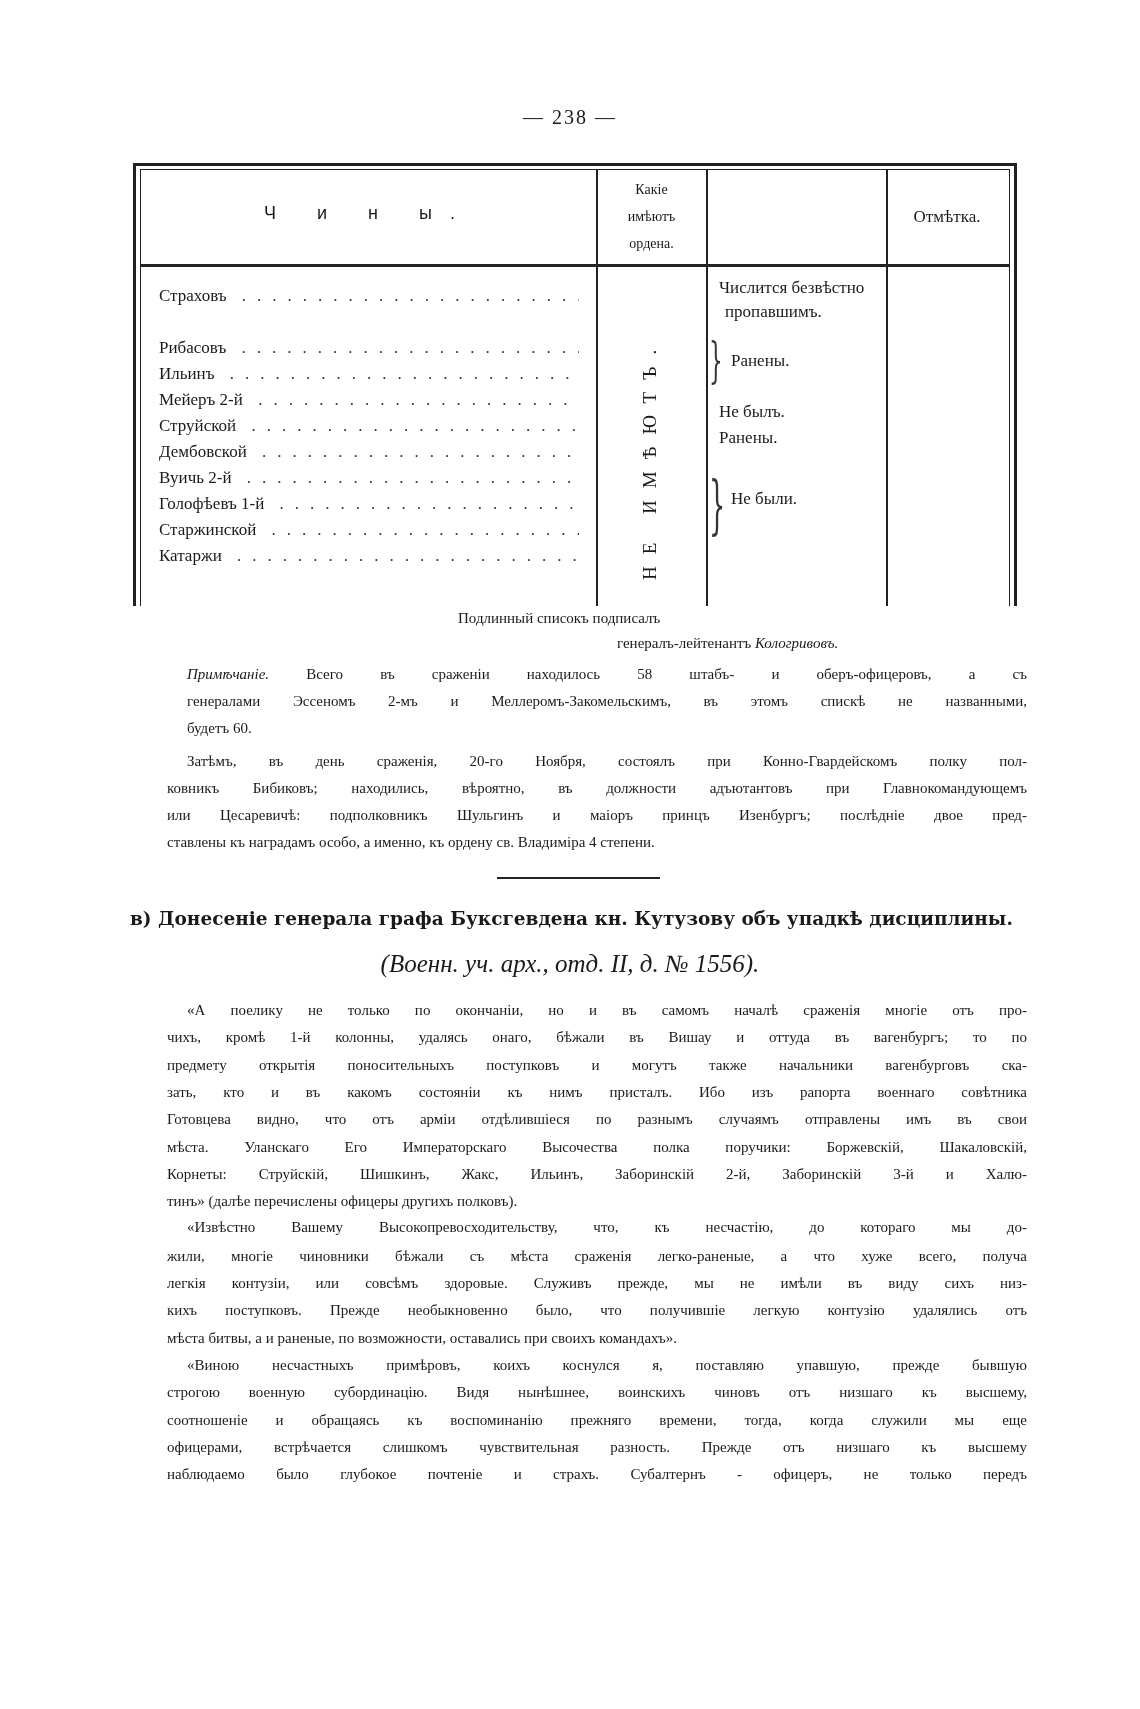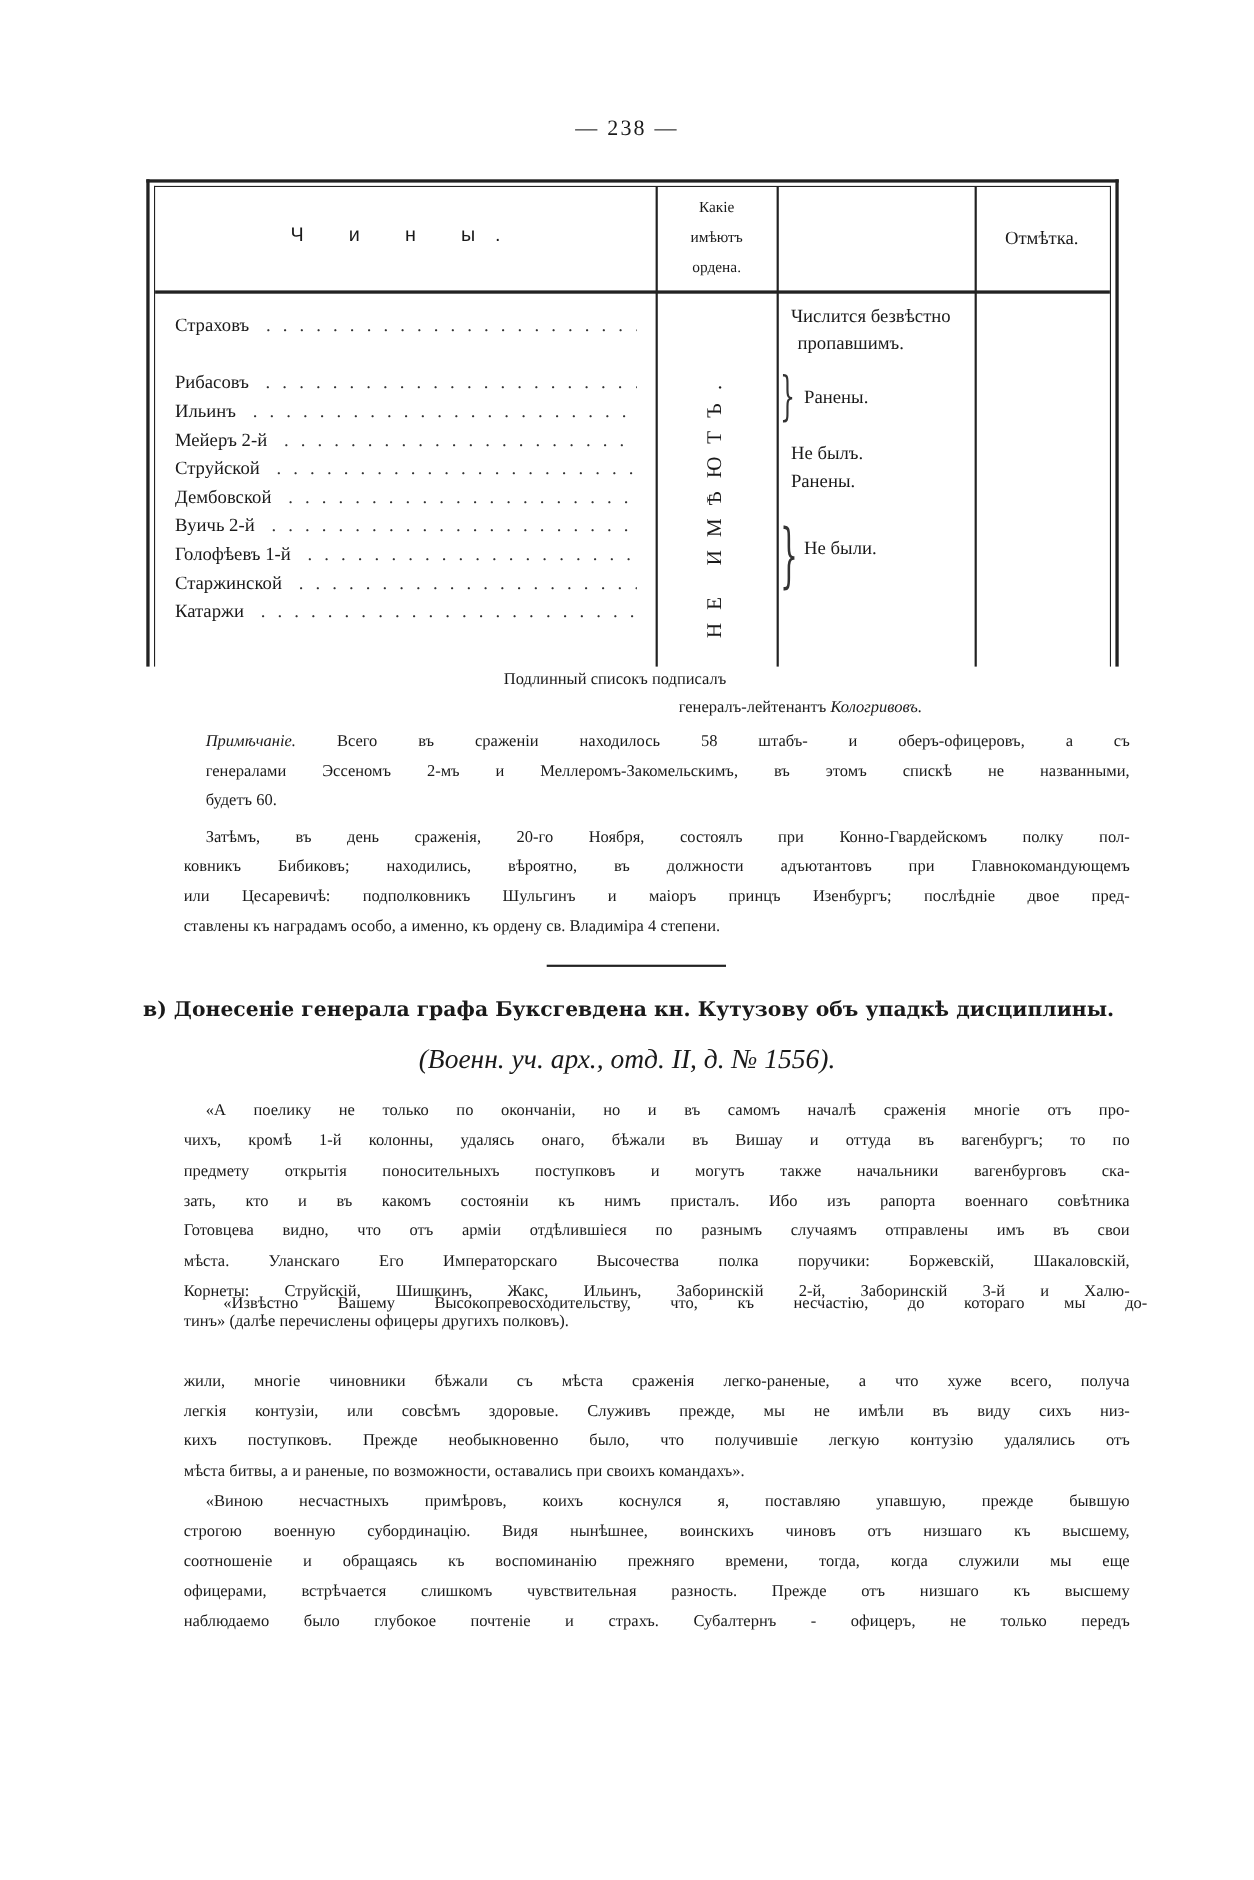--- a/index.html
+++ b/index.html
@@ -104,21 +104,21 @@
 
 <div id="body-text">
     <div class="line just" style="left: 187px; width: 840px; top: 1002px;">«А поелику не только по окончаніи, но и въ самомъ началѣ сраженія многіе отъ про-</div>
     <div class="line just" style="left: 167px; width: 860px; top: 1029.3px;">чихъ, кромѣ 1-й колонны, удалясь онаго, бѣжали въ Вишау и оттуда въ вагенбургъ; то по</div>
     <div class="line just" style="left: 167px; width: 860px; top: 1056.6px;">предмету открытія поносительныхъ поступковъ и могутъ также начальники вагенбурговъ ска-</div>
     <div class="line just" style="left: 167px; width: 860px; top: 1083.9px;">зать, кто и въ какомъ состояніи къ нимъ присталъ. Ибо изъ рапорта военнаго совѣтника</div>
     <div class="line just" style="left: 167px; width: 860px; top: 1111.2px;">Готовцева видно, что отъ арміи отдѣлившіеся по разнымъ случаямъ отправлены имъ въ свои</div>
     <div class="line just" style="left: 167px; width: 860px; top: 1138.5px;">мѣста. Уланскаго Его Императорскаго Высочества полка поручики: Боржевскій, Шакаловскій,</div>
     <div class="line just" style="left: 167px; width: 860px; top: 1165.8px;">Корнеты: Струйскій, Шишкинъ, Жакс, Ильинъ, Заборинскій 2-й, Заборинскій 3-й и Халю-</div>
     <div class="line" style="left: 167px; width: 860px; top: 1193.1px;">тинъ» (далѣе перечислены офицеры другихъ полковъ).</div>
-    <div class="line just" style="left: 187px; width: 840px; top: 1177px; margin-left: 16px;">«Извѣстно Вашему Высокопревосходительству, что, къ несчастію, до котораго мы до-</div>
+    <div class="line just" style="left: 187px; width: 840px; top: 1219px;">«Извѣстно Вашему Высокопревосходительству, что, къ несчастію, до котораго мы до-</div>
     <div class="line just" style="left: 167px; width: 860px; top: 1247.7px;">жили, многіе чиновники бѣжали съ мѣста сраженія легко-раненые, а что хуже всего, получа</div>
     <div class="line just" style="left: 167px; width: 860px; top: 1275px;">легкія контузіи, или совсѣмъ здоровые. Служивъ прежде, мы не имѣли въ виду сихъ низ-</div>
     <div class="line just" style="left: 167px; width: 860px; top: 1302.3px;">кихъ поступковъ. Прежде необыкновенно было, что получившіе легкую контузію удалялись отъ</div>
     <div class="line" style="left: 167px; width: 860px; top: 1329.6px;">мѣста битвы, а и раненые, по возможности, оставались при своихъ командахъ».</div>
     <div class="line just" style="left: 187px; width: 840px; top: 1356.9px;">«Виною несчастныхъ примѣровъ, коихъ коснулся я, поставляю упавшую, прежде бывшую</div>
     <div class="line just" style="left: 167px; width: 860px; top: 1384.2px;">строгою военную субординацію. Видя нынѣшнее, воинскихъ чиновъ отъ низшаго къ высшему,</div>
     <div class="line just" style="left: 167px; width: 860px; top: 1411.5px;">соотношеніе и обращаясь къ воспоминанію прежняго времени, тогда, когда служили мы еще</div>
     <div class="line just" style="left: 167px; width: 860px; top: 1438.8px;">офицерами, встрѣчается слишкомъ чувствительная разность. Прежде отъ низшаго къ высшему</div>
     <div class="line just" style="left: 167px; width: 860px; top: 1466.1px;">наблюдаемо было глубокое почтеніе и страхъ. Субалтернъ - офицеръ, не только передъ</div>
   </div>

